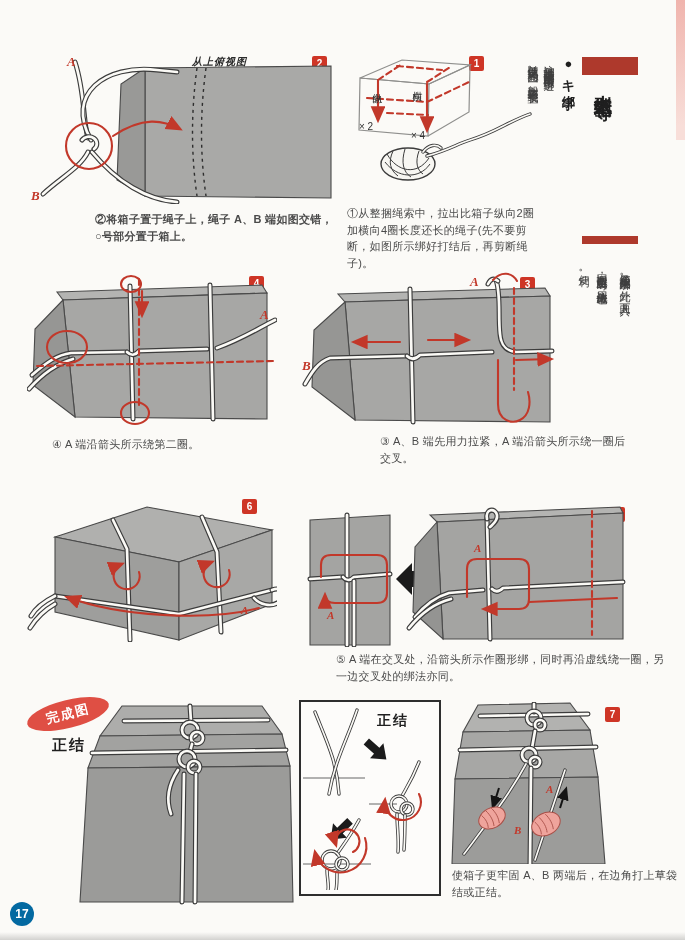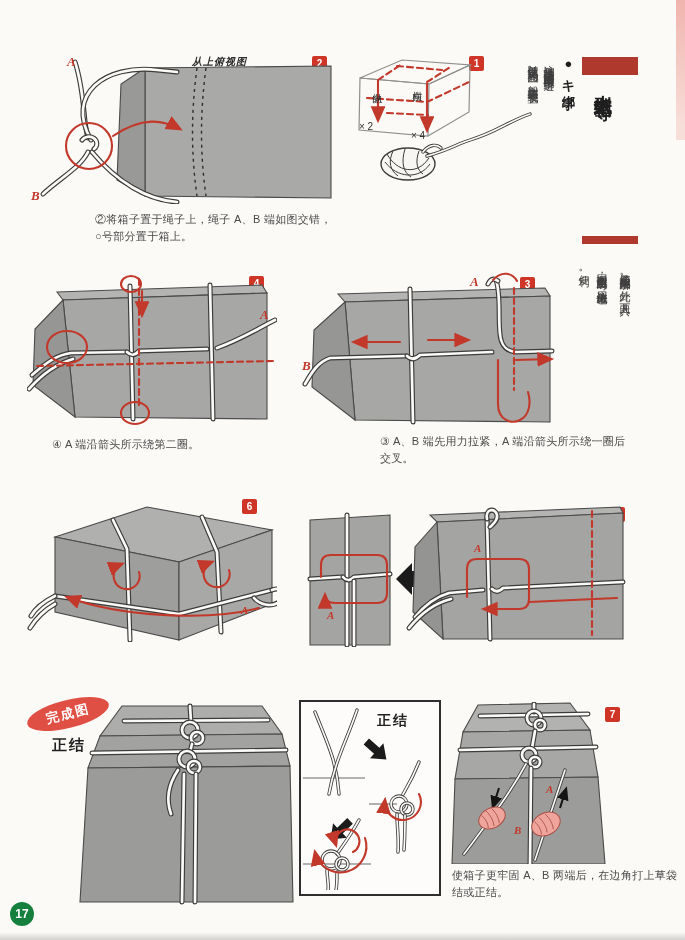--- a/index.html
+++ b/index.html
@@ -76,21 +76,21 @@
       <path class="rope-under" d="M57,88 a8,7 0 1 1 12,9"></path>
         <path class="rope rope-over" d="M57,88 a8,7 0 1 1 12,9"></path>
     </g>
     <g>
       <circle class="red" cx="64" cy="94" r="23"></circle>
       <path class="red" d="M88,84 C118,64 138,68 155,77" marker-end="url(#mr)"></path>
     </g>
     <text class="rl" x="42" y="14">A</text>
     <text class="rl" x="6" y="148">B</text>
   </svg>
-  <div class="abs cap" style="left:95px;top:211px;width:238px;">②将箱子置于绳子上，绳子 A、B 端如图交错，○号部分置于箱上。</div>
+  <div class="abs cap" style="left:95px;top:211px;width:238px;font-weight:bold;">②将箱子置于绳子上，绳子 A、B 端如图交错，○号部分置于箱上。</div>
 
   <div class="abs badge" style="left:469px;top:56px;">1</div>
   <svg class="abs" style="left:357px;top:52px;" width="175" height="155" viewBox="0 0 175 155">
     <g stroke="#8f8f8d" stroke-width="1.2" fill="none">
       <path d="M3,26 L45,8 L113,13 L72,32 Z"></path>
       <path d="M3,26 L72,32 L71,84 L2,78 Z"></path>
       <path d="M72,32 L113,13 L112,60 L71,84"></path>
     </g>
     <g>
       <path class="red dash thin" d="M21,28 L45,12 M70,30 L95,14 M10,46 L70,50 L112,30 M30,61 L71,63 M40,14 L85,18"></path>
@@ -105,20 +105,21 @@
       <path class="s rope-under" d="M66,100 C72,92 80,92 84,96"></path>
         <path class="rope s rope-over" d="M66,100 C72,92 80,92 84,96"></path>
       <path class="s rope-under" d="M70,104 C92,98 100,92 113,88 C140,80 150,70 173,62"></path>
         <path class="rope s rope-over" d="M70,104 C92,98 100,92 113,88 C140,80 150,70 173,62"></path>
     </g>
   </svg>
   <div class="abs vtext" style="left:372px;top:85px;font-size:10px;color:#333;height:26px;">纵向</div>
   <div class="abs vtext" style="left:412px;top:83px;font-size:10px;color:#333;height:26px;">横向</div>
   <div class="abs" style="left:359px;top:121px;font-size:10px;color:#333;">× 2</div>
   <div class="abs" style="left:411px;top:130px;font-size:10px;color:#333;">× 4</div>
+  <div class="abs cap" style="left:347px;top:205px;width:190px;">①从整捆绳索中，拉出比箱子纵向2圈加横向4圈长度还长的绳子(先不要剪断，如图所示绑好打结后，再剪断绳子)。</div>
 
   <div class="abs badge" style="left:249px;top:276px;">4</div>
   <svg class="abs" style="left:27px;top:267px;" width="250" height="165" viewBox="0 0 250 165">
     <g>
       <polygon class="boxedge" points="30,25 235,18 240,26 36,33" fill="#b4b4b2"></polygon>
       <polygon class="boxedge" points="36,33 240,26 240,152 48,150" fill="#a7a7a5"></polygon>
       <polygon class="boxedge" points="36,33 8,62 6,118 48,150" fill="#969694"></polygon>
     </g>
     <g>
       <path class="rope-under" d="M103,19 L106,152"></path>
@@ -236,20 +237,21 @@
       <path class="rope-under" d="M112,131 C125,115 138,106 154,102"></path>
         <path class="rope rope-over" d="M112,131 C125,115 138,106 154,102"></path>
       <path class="rope-under" d="M195,92 q5,5 11,-1 L326,85"></path>
         <path class="rope rope-over" d="M195,92 q5,5 11,-1 L326,85"></path>
       <path class="red" d="M170,100 V72 Q170,62 180,62 H222 Q232,62 232,72 V102 Q232,112 222,112 H187" marker-end="url(#mr)"></path>
       <path class="red" d="M232,105 L320,101"></path>
       <path class="red dash" d="M295,14 L295,138"></path>
       <text class="rs" x="177" y="55">A</text>
     </g>
   </svg>
+  <div class="abs cap" style="left:336px;top:651px;width:332px;">⑤ A 端在交叉处，沿箭头所示作圈形绑，同时再沿虚线绕一圈，另一边交叉处的绑法亦同。</div>
 
   <div class="abs" style="left:26px;top:700px;width:84px;height:28px;background:#df4f44;border-radius:50%;
        transform:rotate(-14deg);display:flex;align-items:center;justify-content:center;color:#fff;
        font-weight:bold;font-size:13px;letter-spacing:2px;">完成图</div>
   <div class="abs" style="left:52px;top:736px;font-size:15px;font-weight:bold;color:#1f1f1f;letter-spacing:2px;">正结</div>
   <svg class="abs" style="left:30px;top:700px;" width="265" height="208" viewBox="0 0 265 208">
     <g>
       <polygon class="boxedge" points="92,6 232,6 252,34 70,36" fill="#adadab"></polygon>
       <polygon class="boxedge" points="70,36 252,34 260,66 58,68" fill="#a2a2a0"></polygon>
       <polygon class="boxedge" points="58,68 260,66 263,202 50,202" fill="#9b9b99"></polygon>
@@ -369,17 +371,17 @@
     </g>
     <g transform="translate(96,122) rotate(-28)">
       <ellipse class="hand" cx="0" cy="0" rx="15" ry="11"></ellipse>
       <path class="finger" d="M-9,-7 C-7,-2 -7,3 -9,7 M-3,-9 C-1,-3 -1,3 -3,8 M4,-9 C6,-3 6,3 4,8"></path>
     </g>
     <text class="rs" x="96" y="91">A</text>
     <text class="rs" x="64" y="132">B</text>
   </svg>
   <div class="abs cap" style="left:452px;top:867px;width:228px;">使箱子更牢固 A、B 两端后，在边角打上草袋结或正结。</div>
 
-  <div class="abs" style="left:10px;top:902px;width:24px;height:24px;border-radius:50%;background:#15803d;
+  <div class="abs" style="left:10px;top:902px;width:24px;height:24px;border-radius:50%;background:#0369a1;
        display:flex;align-items:center;justify-content:center;color:#fff;font-size:12px;font-weight:bold;">17</div>
   <div class="abs" style="left:42px;top:906px;font-size:13px;font-weight:bold;color:#1e1e1e;letter-spacing:1px;margin-top:36px;">生活中常用的便利绳结法</div>
 
 </div>
 
 </body></html>

